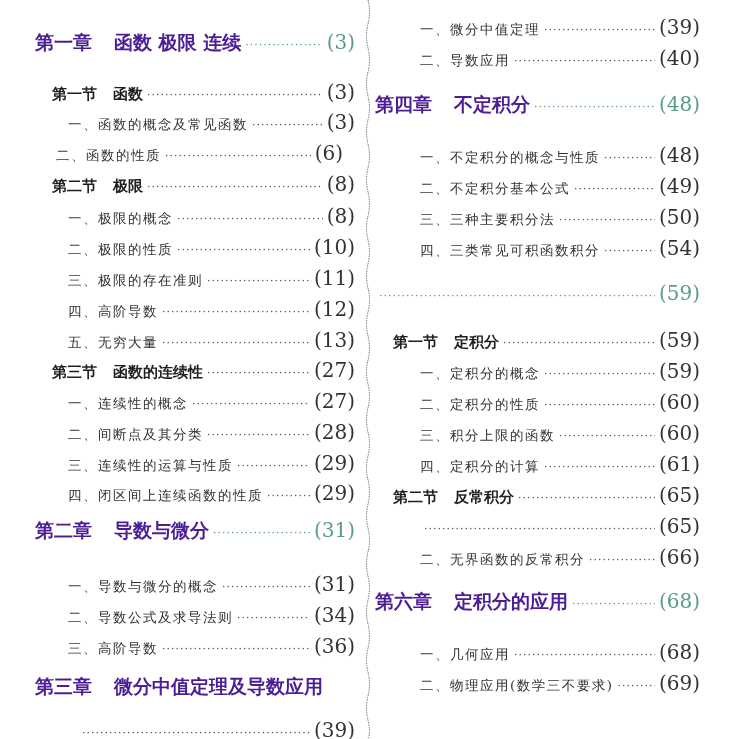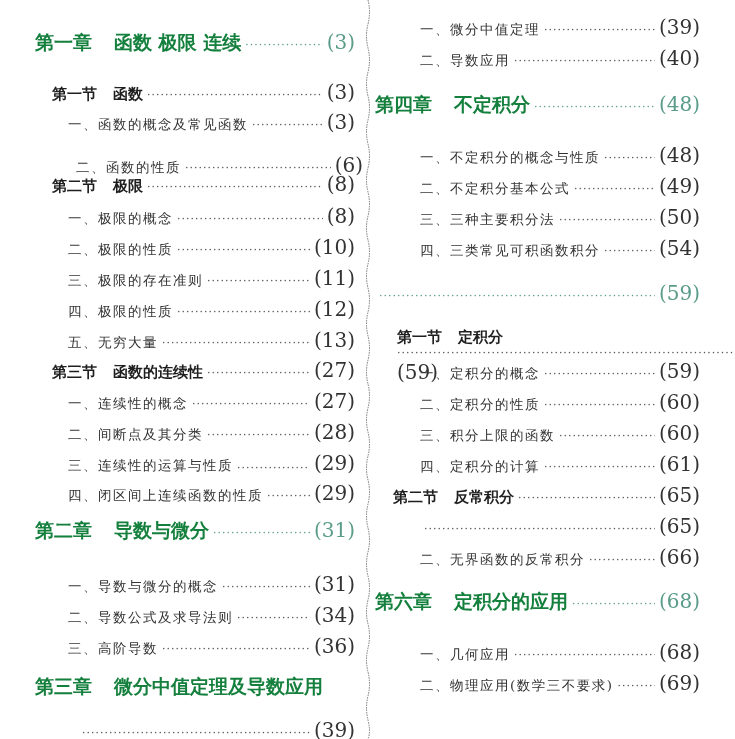--- a/index.html
+++ b/index.html
@@ -15,21 +15,21 @@
   }
   .row .lbl { flex: 0 0 auto; }
   .row .dots {
     flex: 1 1 auto; overflow: hidden; margin: 0 4px; letter-spacing: 1px;
     color: #555; font-size: 11px;
   }
   .row .dots::before {
     content: "··················································································································";
   }
   .row .pg { flex: 0 0 auto; font-size: 20px; color: #333; }
-  .chapter .lbl { font-size: 19px; font-weight: bold; color: #15803d; font-family: "DejaVu Sans", "Liberation Sans", sans-serif; }
+  .chapter .lbl { font-size: 19px; font-weight: bold; color: #4c1d95; font-family: "DejaVu Sans", "Liberation Sans", sans-serif; }
   .chapter .lbl .num { margin-right: 22px; }
   .chapter .dots { color: #5a9c89; }
   .chapter .pg { color: #5a9c89; }
   .section .lbl { font-size: 15px; font-weight: bold; color: #1f1f1f; font-family: "DejaVu Sans", "Liberation Sans", sans-serif; }
   .section .lbl .num { margin-right: 16px; }
   .item .lbl { font-size: 13.5px; color: #333; letter-spacing: 1.5px; }
   .divider {
     position: absolute; left: 364px; top: 0; width: 8px; height: 739px;
   }
 </style>
@@ -45,21 +45,21 @@
     <div class="row section" style="top: 80px; left: 52px; width: 303px;">
       <span class="lbl"><span class="num">第一节</span><span>函数</span></span>
       <span class="dots"></span>
       <span class="pg">(3)</span>
     </div>
     <div class="row item" style="top: 110px; left: 68px; width: 287px;">
       <span class="lbl"><span>一、函数的概念及常见函数</span></span>
       <span class="dots"></span>
       <span class="pg">(3)</span>
     </div>
-    <div class="row item" style="top: 141px; left: 76px; width: 287px; margin-top: 12px;">
+    <div class="row item" style="top: 141px; left: 56px; width: 287px;">
       <span class="lbl"><span>二、函数的性质</span></span>
       <span class="dots"></span>
       <span class="pg">(6)</span>
     </div>
     <div class="row section" style="top: 172px; left: 52px; width: 303px;">
       <span class="lbl"><span class="num">第二节</span><span>极限</span></span>
       <span class="dots"></span>
       <span class="pg">(8)</span>
     </div>
     <div class="row item" style="top: 204px; left: 68px; width: 287px;">
@@ -71,21 +71,21 @@
       <span class="lbl"><span>二、极限的性质</span></span>
       <span class="dots"></span>
       <span class="pg">(10)</span>
     </div>
     <div class="row item" style="top: 266px; left: 68px; width: 287px;">
       <span class="lbl"><span>三、极限的存在准则</span></span>
       <span class="dots"></span>
       <span class="pg">(11)</span>
     </div>
     <div class="row item" style="top: 297px; left: 68px; width: 287px;">
-      <span class="lbl"><span>四、极限的性质</span></span>
+      <span class="lbl"><span>四、高阶导数</span></span>
       <span class="dots"></span>
       <span class="pg">(12)</span>
     </div>
     <div class="row item" style="top: 328px; left: 68px; width: 287px;">
       <span class="lbl"><span>五、无穷大量</span></span>
       <span class="dots"></span>
       <span class="pg">(13)</span>
     </div>
     <div class="row section" style="top: 358px; left: 52px; width: 303px;">
       <span class="lbl"><span class="num">第三节</span><span>函数的连续性</span></span>
@@ -95,21 +95,21 @@
     <div class="row item" style="top: 389px; left: 68px; width: 287px;">
       <span class="lbl"><span>一、连续性的概念</span></span>
       <span class="dots"></span>
       <span class="pg">(27)</span>
     </div>
     <div class="row item" style="top: 420px; left: 68px; width: 287px;">
       <span class="lbl"><span>二、间断点及其分类</span></span>
       <span class="dots"></span>
       <span class="pg">(28)</span>
     </div>
-    <div class="row item" style="top: 451px; left: 68px; width: 287px; align-items: flex-end;">
+    <div class="row item" style="top: 451px; left: 68px; width: 287px;">
       <span class="lbl"><span>三、连续性的运算与性质</span></span>
       <span class="dots"></span>
       <span class="pg">(29)</span>
     </div>
     <div class="row item" style="top: 481px; left: 68px; width: 287px;">
       <span class="lbl"><span>四、闭区间上连续函数的性质</span></span>
       <span class="dots"></span>
       <span class="pg">(29)</span>
     </div>
     <div class="row chapter" style="top: 518px; left: 35px; width: 320px;">
@@ -177,21 +177,21 @@
     </div>
     <div class="row item" style="top: 236px; left: 45px; width: 280px;">
       <span class="lbl"><span>四、三类常见可积函数积分</span></span>
       <span class="dots"></span>
       <span class="pg">(54)</span>
     </div>
     <div class="row chapter" style="top: 281px; left: 0px; width: 325px;">
       <span class="dots"></span>
       <span class="pg">(59)</span>
     </div>
-    <div class="row section" style="top: 328px; left: 18px; width: 307px; flex-direction: column;">
+    <div class="row section" style="top: 328px; left: 18px; width: 307px;">
       <span class="lbl"><span class="num">第一节</span><span>定积分</span></span>
       <span class="dots"></span>
       <span class="pg">(59)</span>
     </div>
     <div class="row item" style="top: 359px; left: 45px; width: 280px;">
       <span class="lbl"><span>一、定积分的概念</span></span>
       <span class="dots"></span>
       <span class="pg">(59)</span>
     </div>
     <div class="row item" style="top: 390px; left: 45px; width: 280px;">

